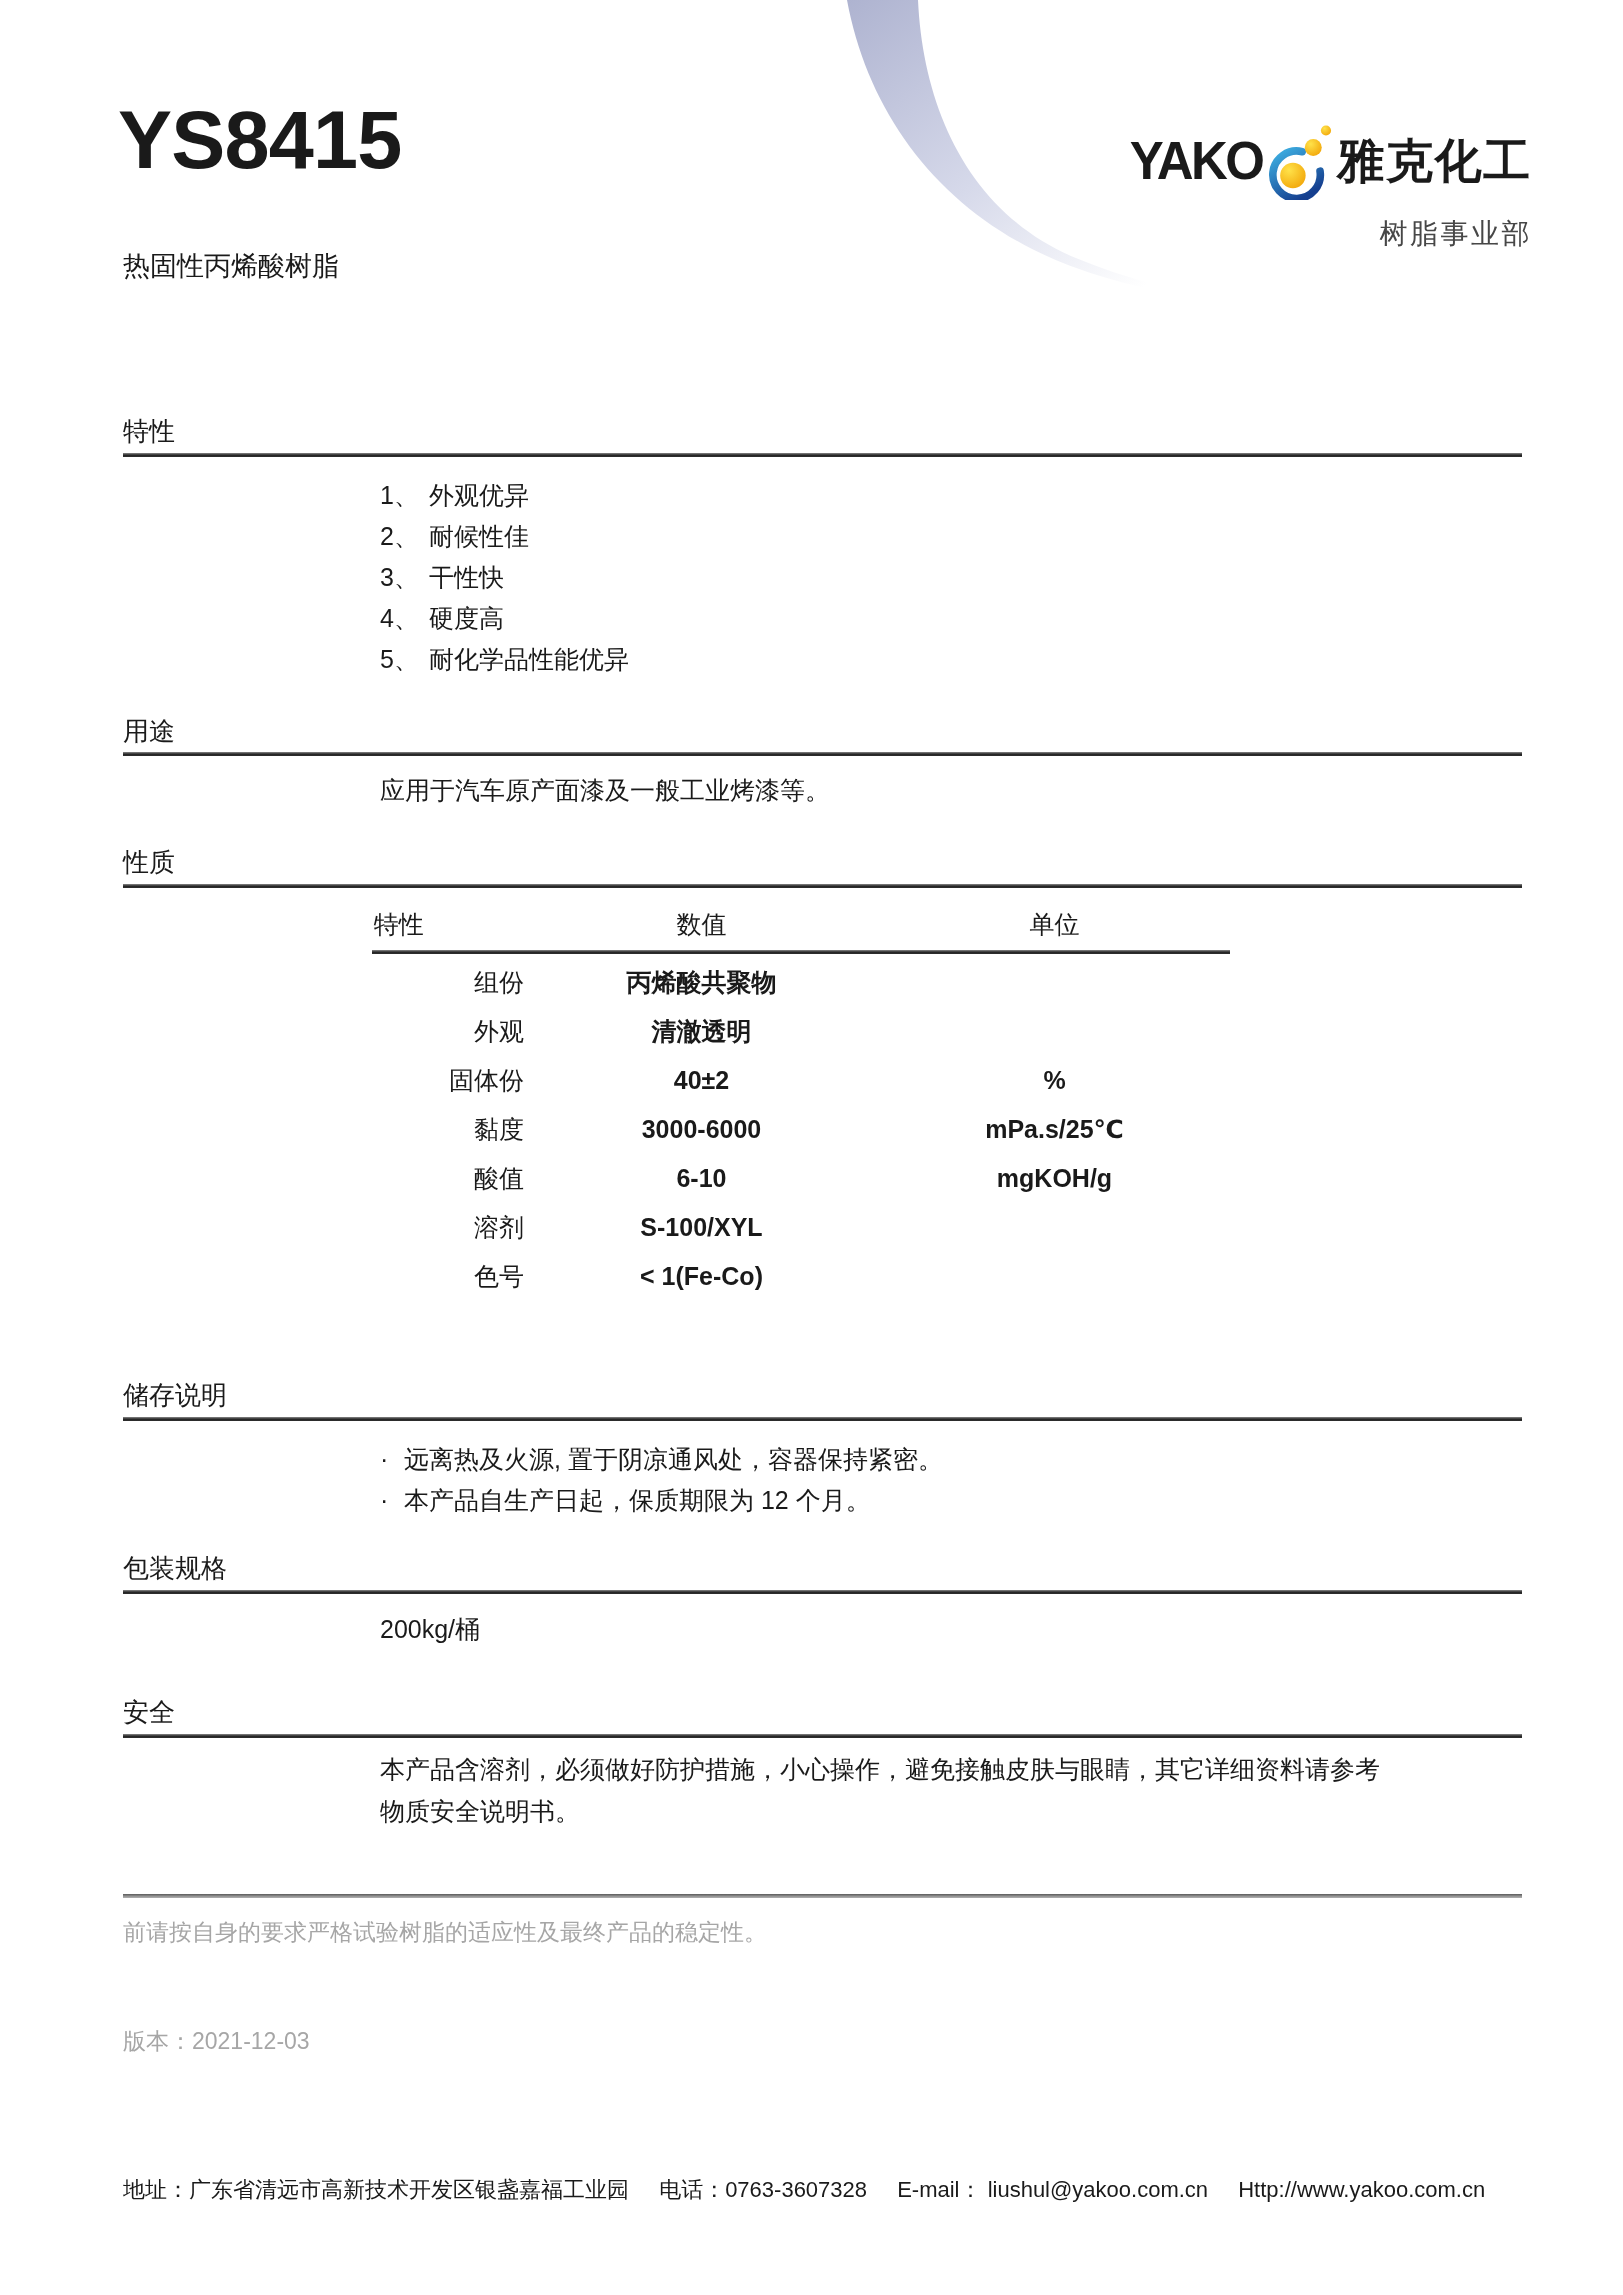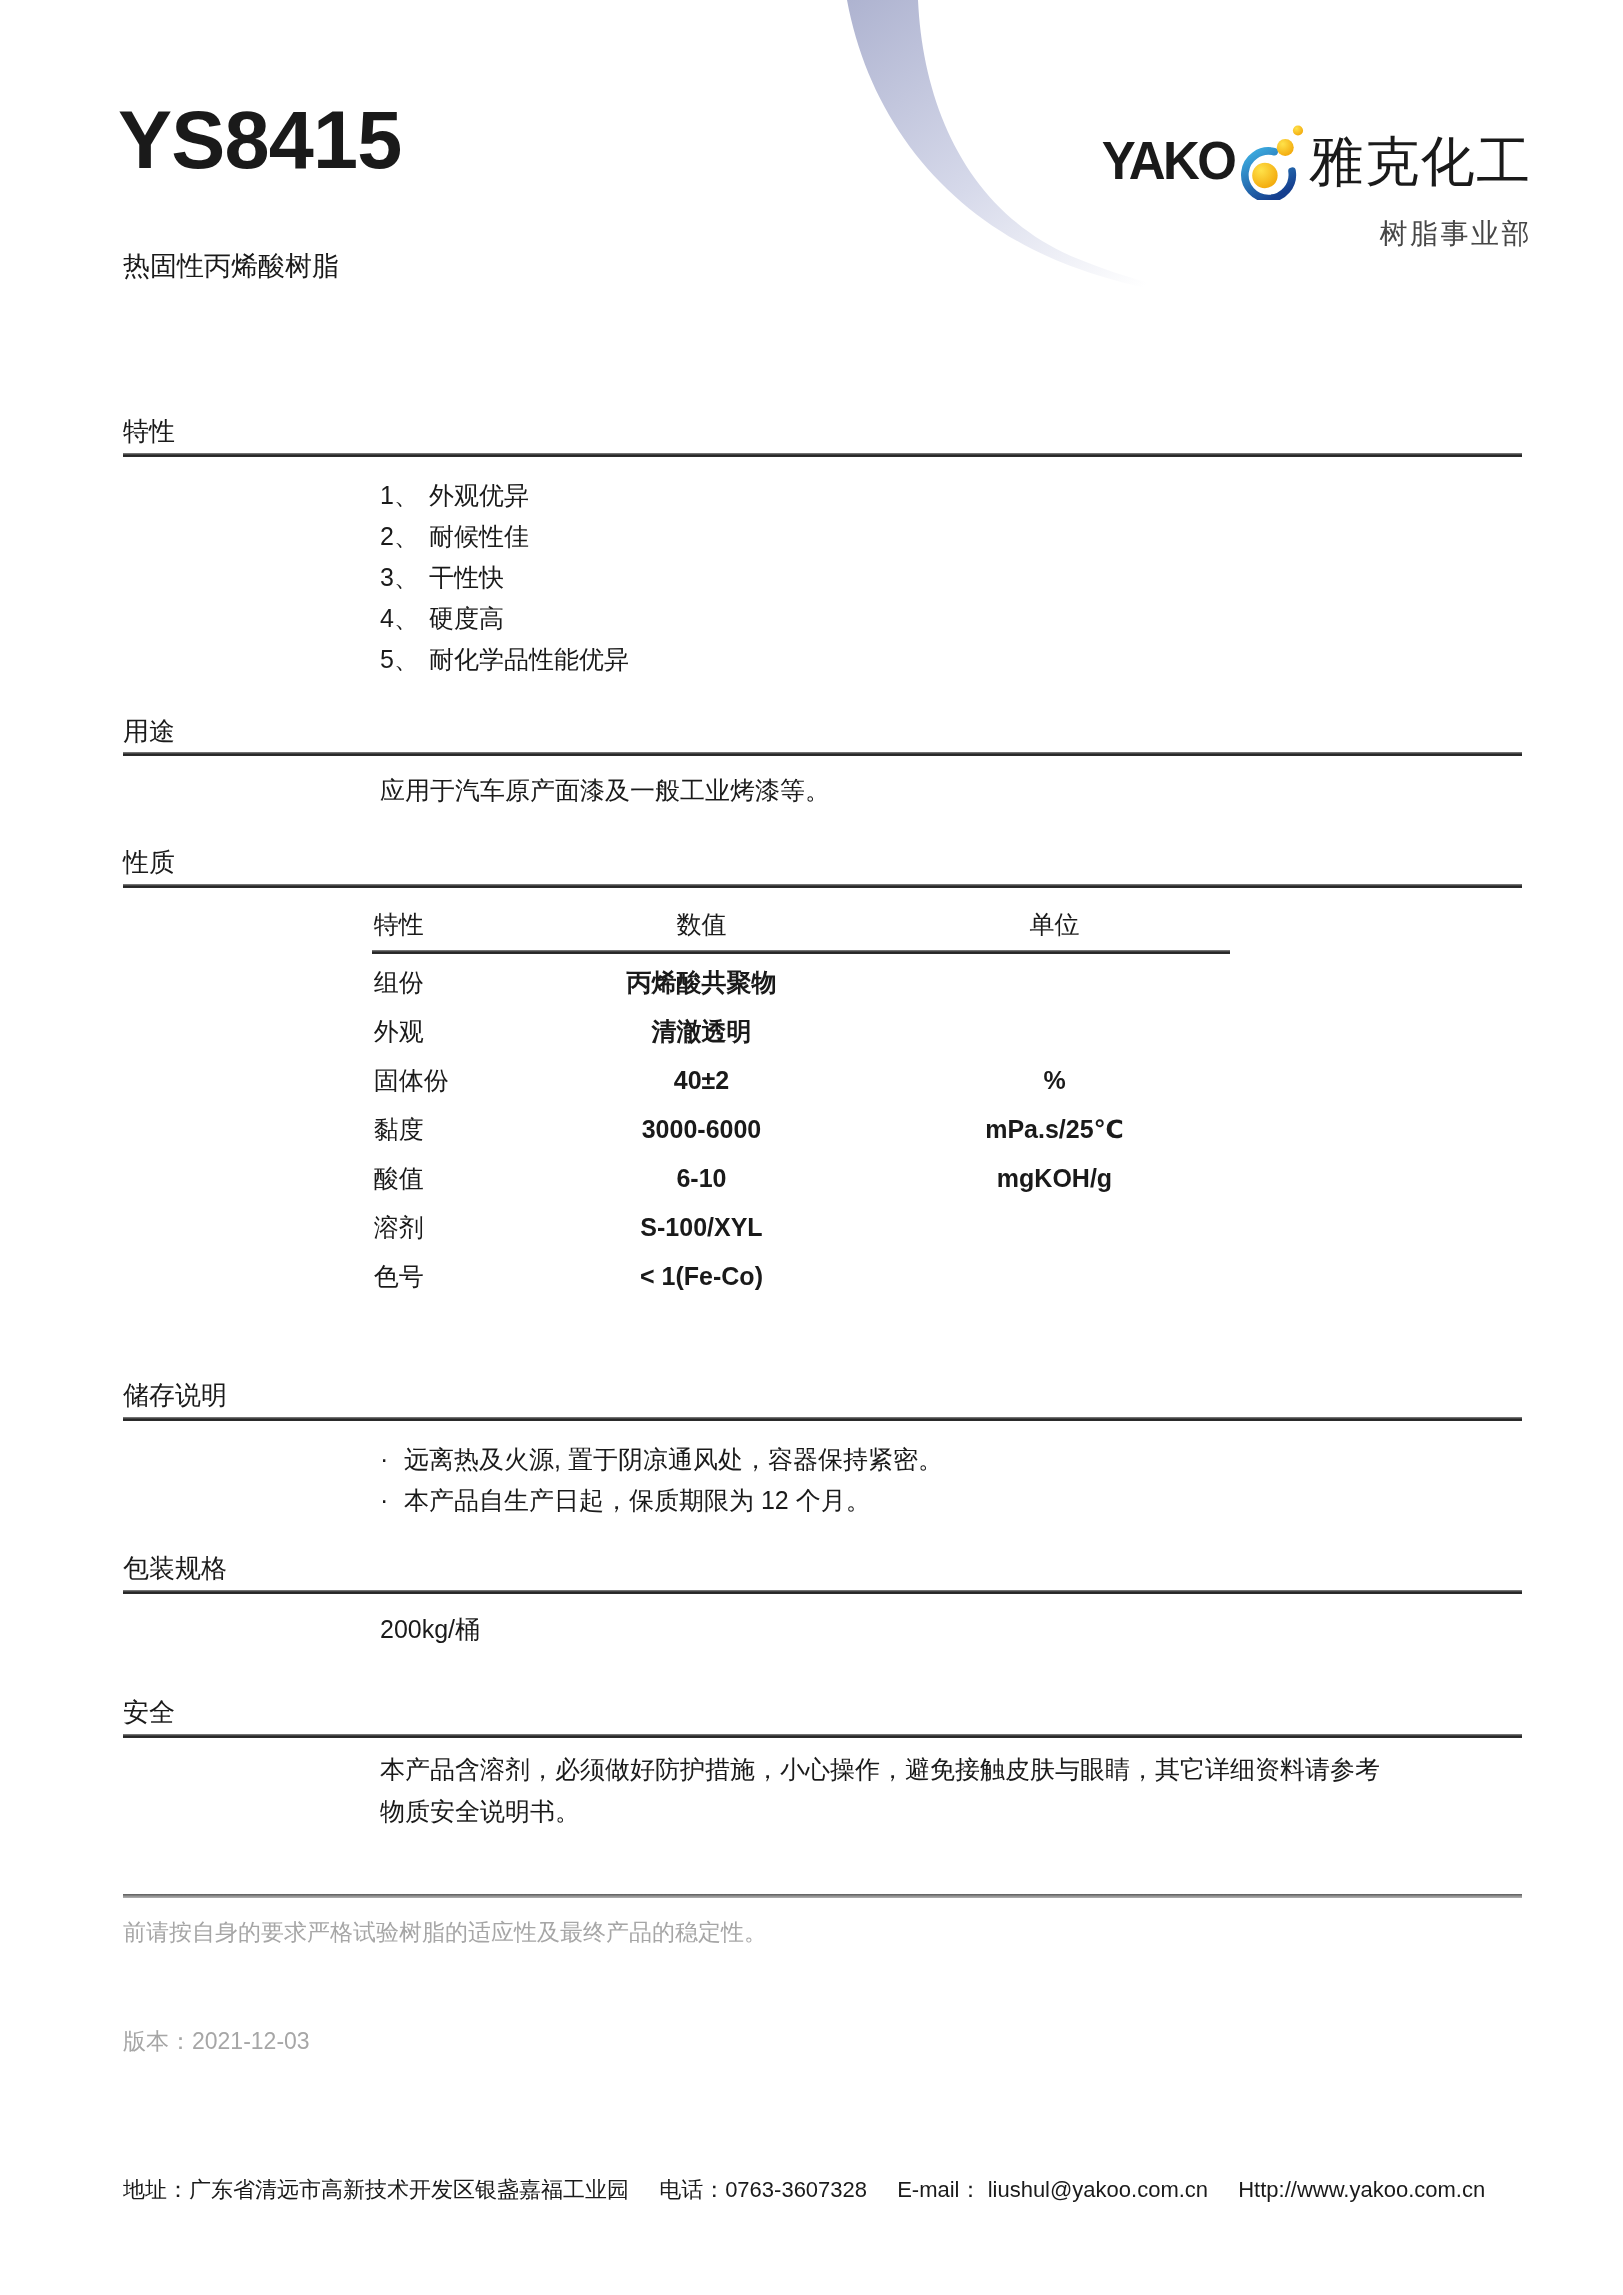--- a/index.html
+++ b/index.html
@@ -17,21 +17,21 @@
     position:absolute; left:118px; top:100px; z-index:2;
     font-size:81px; font-weight:800; letter-spacing:-0.8px; line-height:1;
   }
   .product-type {
     position:absolute; left:123px; top:248px; z-index:2; font-size:27px;
   }
   .logo-block { position:absolute; right:91px; top:120px; z-index:2; text-align:right; }
   .logo-row { display:flex; align-items:center; justify-content:flex-end; }
   .logo-brand { font-size:51px; font-weight:800; letter-spacing:-2.5px; line-height:1; transform:scaleY(1.05); }
   .logo-orbit { margin:0 5px 0 1.7px; position:relative; top:1.7px; }
-  .logo-company { font-size:54px; font-weight:400; letter-spacing:1.7px; line-height:1; }
+  .logo-company { font-size:47px; font-weight:700; letter-spacing:1.7px; line-height:1; }
   .logo-division { margin-top:13.5px; font-size:28px; color:#474747; letter-spacing:2.5px; }
 
   
   .sec-title { position:absolute; left:123px; font-size:26px; z-index:1; }
   .rule {
     position:absolute; left:123px; width:1399px; height:4.2px; z-index:1;
     background:linear-gradient(to bottom,#8a8a8a 0%,#252525 55%,#2e2e2e 100%);
   }
   .content { position:absolute; left:380px; z-index:1; font-size:25px; }
 
@@ -43,21 +43,21 @@
   .ptable { position:absolute; left:372px; top:908px; width:858px; z-index:1; }
   .ptable-head { display:grid; grid-template-columns:152px 355px 351px; font-size:25px; }
   .ptable-head .c1 { text-align:left; padding-left:1.7px; }
   .ptable-head .c2, .ptable-head .c3 { text-align:center; }
   .ptable-rule {
     margin-top:9.3px; height:4.2px;
     background:linear-gradient(to bottom,#8a8a8a 0%,#252525 55%,#2e2e2e 100%);
   }
   .ptable-rows { margin-top:3.4px; }
   .ptable-row { display:grid; grid-template-columns:152px 355px 351px; line-height:49px; font-size:25px; }
-  .ptable-row .c1 { text-align:left; padding-left:1.7px; }
+  .ptable-row .c1 { text-align:right; padding-left:1.7px; }
   .ptable-row .c2, .ptable-row .c3 { text-align:center;font-weight:bold; }
 
   
   .bullet-item { display:flex; line-height:41px; }
   .bullet-dot { width:24px; }
 
   .line50 { line-height:42px; }
 
   
   .gray-divider {

